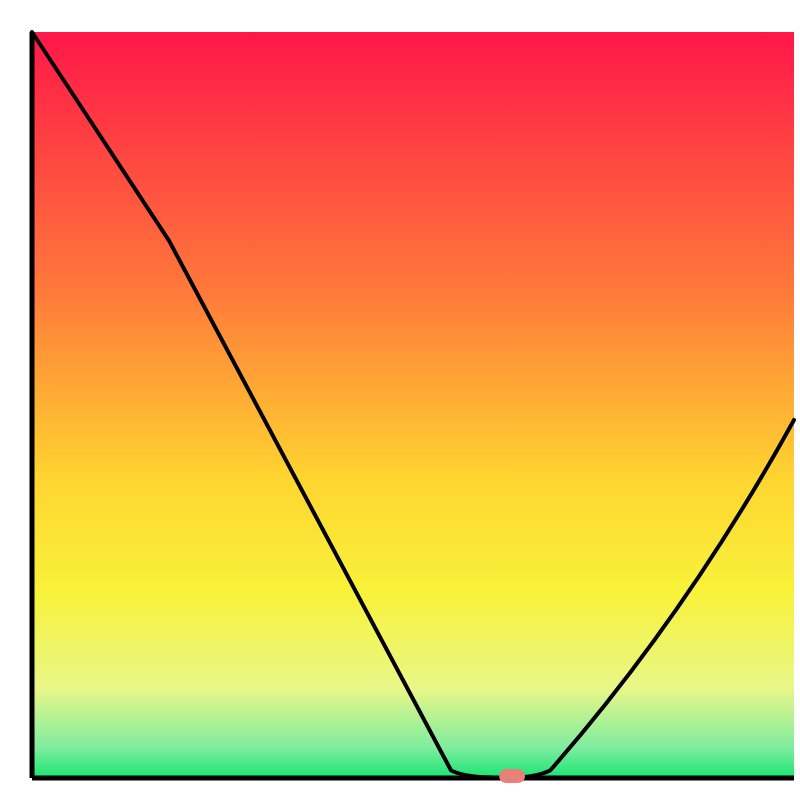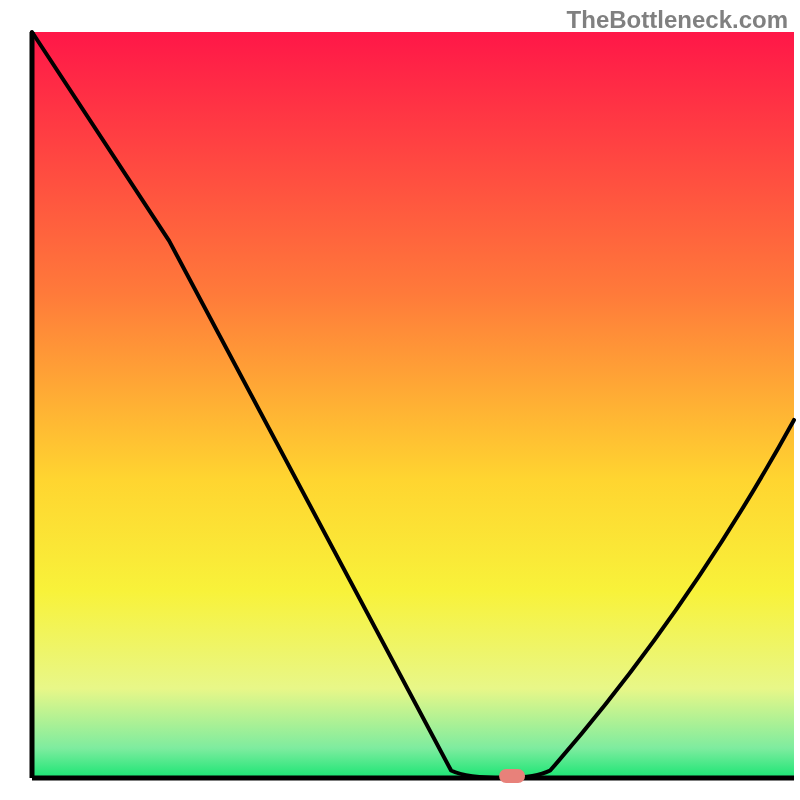--- a/index.html
+++ b/index.html
@@ -25,21 +25,20 @@
     z-index: 10;
   }
   svg {
     display: block;
   }
 </style>
 </head>
 <body>
 
 <div class="container">
-  <div class="attribution">TheBottleneck.com</div>
   <svg width="800" height="800" viewBox="0 0 800 800">
     <defs>
       <linearGradient id="bg-grad" x1="0" y1="0" x2="0" y2="1">
       <stop offset="0%" stop-color="#ff1748"></stop>
           <stop offset="35%" stop-color="#ff7a3a"></stop>
           <stop offset="60%" stop-color="#ffd530"></stop>
           <stop offset="75%" stop-color="#f8f23a"></stop>
           <stop offset="88%" stop-color="#e8f788"></stop>
           <stop offset="96%" stop-color="#7eec9f"></stop>
           <stop offset="100%" stop-color="#1ae574"></stop>

